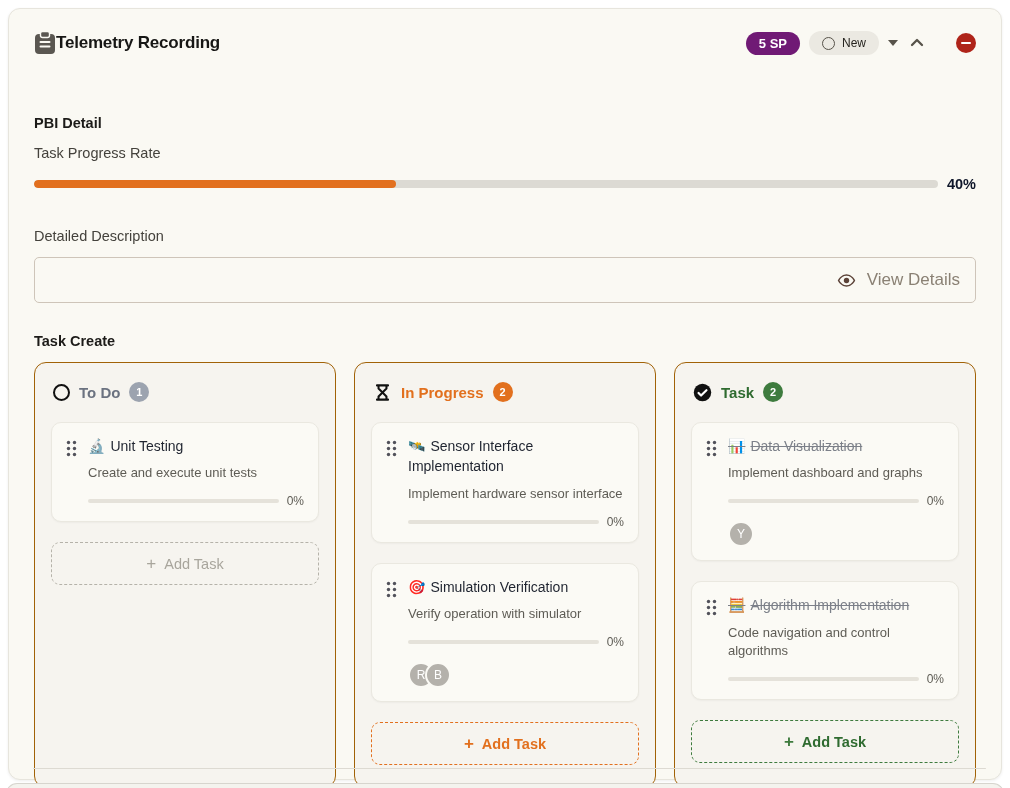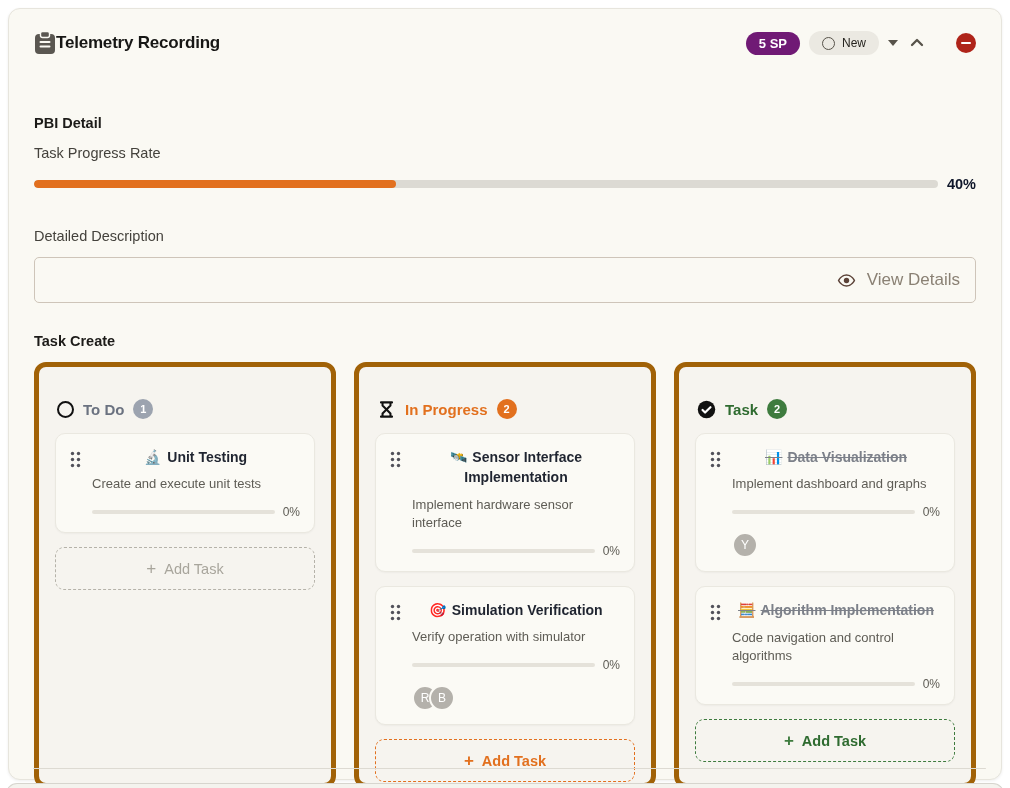--- a/index.html
+++ b/index.html
@@ -37,37 +37,37 @@
   
   .desc-sec { margin-top:36px; }
   .view-btn { margin-top:13px; width:100%; display:flex; align-items:center; gap:11px;
     background:transparent; border:1px solid #CEC5B9; border-radius:5px; padding:12px 15px;
     font-size:17px; color:#8A8174; cursor:pointer; font-family:inherit;justify-content:flex-end; }
   .eye-icon { width:19px; height:19px; }
 
   
   .kanban-sec { margin-top:30px; }
   .kanban { margin-top:13px; display:grid; grid-template-columns:repeat(3,1fr); gap:18px; height:426px; }
-  .kol { background:#F6F4EF; border:5px solid #a16207; border-radius:12px; padding:28px 16px; display:flex; flex-direction:column; gap:14px; overflow:hidden; }
+  .kol { background:#F6F4EF; border:1px solid #a16207; border-radius:12px; padding:15px 16px; display:flex; flex-direction:column; gap:20px; overflow:hidden; }
   .kol-hdr { display:flex; align-items:center; gap:9px; padding:4px 2px 0 2px; }
   .kol-label { font-size:15px; font-weight:700; }
   .kol--todo .kol-label { color:#6B7280; }
   .kol--prog .kol-label { color:#E2701E; }
   .kol--done .kol-label { color:#2F6B30; }
   .count { min-width:20px; height:20px; border-radius:50%; color:#fff; font-size:11px; font-weight:700; display:flex; align-items:center; justify-content:center; }
   .kol--todo .count { background:#9CA3AF; }
   .kol--prog .count { background:#E2701E; }
   .kol--done .count { background:#3E7B3E; }
   .ring-lg { width:17px; height:17px; border:2.6px solid #111; border-radius:50%; flex:0 0 auto; }
   .hour-icon, .check-icon { width:19px; height:19px; flex:0 0 auto; }
 
   .task { background:#FBFAF5; border:1px solid #EAE8E0; border-radius:10px; padding:13px 14px; display:flex; gap:11px; box-shadow:0 1px 2px rgba(0,0,0,0.04); cursor:grab; }
   .grip { width:11px; height:17px; flex:0 0 auto; margin-top:4px; }
   .task-body { flex:1; min-width:0; }
-  .task-title { font-size:14px; font-weight:700; color:#1F2430; line-height:1.45;text-align:center; }
+  .task-title { font-size:14px; font-weight:400; color:#1F2430; line-height:1.45; }
   .task-emoji { font-size:14px; margin-right:5px; }
   .task--done .task-title { color:#7C8089; text-decoration:line-through; text-decoration-color:#7C8089; }
   .task-desc { margin-top:8px; font-size:13px; color:#5E5C55; line-height:1.4; }
   .task-prog { margin-top:12px; display:flex; align-items:center; gap:8px; }
   .task-track { flex:1; height:4px; border-radius:3px; background:#E5E2DA; }
   .task-fill { height:100%; border-radius:3px; background:#B9B6AE; }
   .task-pct { font-size:12px; color:#5E5C55; }
   .avatars { margin-top:13px; display:flex; }
   .avatar { width:26px; height:26px; border-radius:50%; background:#B4B1AB; color:#fff; font-size:12px; display:flex; align-items:center; justify-content:center; border:2px solid #FBFAF5; }
   .avatar + .avatar { margin-left:-9px; }

